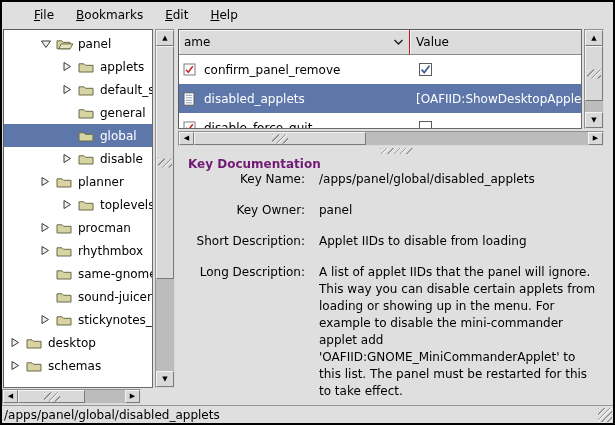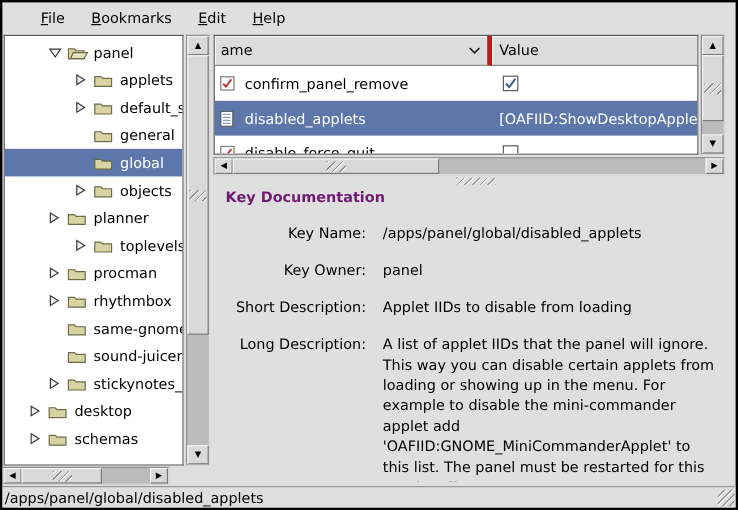--- a/index.html
+++ b/index.html
@@ -13,21 +13,21 @@
   .menubar{position:absolute;left:0;top:1px;width:611px;height:27px;display:flex;align-items:flex-start;padding-left:21px;box-sizing:border-box;}
   .menu-item{padding:0 11px;height:24px;display:flex;align-items:center;cursor:default;}
   .menu-label{display:block;}
   .menu-label::first-letter{text-decoration:underline;}
   
   .viewport{position:absolute;background:#fff;box-sizing:border-box;
     border:1px solid #6a6a6a;border-top-color:#5a5a5a;border-left-color:#5a5a5a;overflow:hidden;}
   
   .tree-viewport{left:1px;top:27px;width:150px;height:359px;padding-top:2px;}
   .tree-row{height:23px;display:flex;align-items:center;white-space:nowrap;}
-  .tree-row.lv0{padding-left:20px;}
+  .tree-row.lv0{padding-left:6px;}
   .tree-row.lv1{padding-left:36px;}
   .tree-row.lv2{padding-left:58px;}
   .tree-row.selected{background:var(--sel,#5e77ab);color:#fff;}
   .expander{width:16px;height:12px;display:inline-flex;align-items:center;flex:none;}
   .foldericon{width:19px;height:12px;display:inline-flex;align-items:center;flex:none;}
   .tree-label{margin-left:3px;}
   
   .scrollbar{position:absolute;background:#bcbcbc;box-sizing:border-box;
     border:1px solid #8f8f8f;border-bottom-color:#d9d9d9;border-right-color:#d9d9d9;}
   .sb-btn{position:absolute;background:#d9d9d9;box-sizing:border-box;
@@ -48,42 +48,42 @@
   .tree-hscroll{left:0;top:387px;width:139px;height:15px;}
   .tree-hscroll .sb-thumb{top:0;bottom:0;left:15px;width:67px;}
   .table-vscroll{left:582px;top:27px;width:20px;height:100px;}
   .table-vscroll .sb-thumb{left:0;right:0;top:16px;height:55px;}
   .table-hscroll{left:176px;top:129px;width:426px;height:15px;}
   .table-hscroll .sb-thumb{top:0;bottom:0;left:15px;width:172px;}
   
   .table-viewport{left:176px;top:27px;width:404px;height:100px;}
   .thead{display:flex;height:25px;background:#dcdcdc;box-sizing:border-box;}
   .th{box-sizing:border-box;display:flex;align-items:center;
-    border-right:4px solid #b91c1c;border-bottom:1px solid #8a8a8a;
+    border-right:1px solid #b91c1c;border-bottom:1px solid #8a8a8a;
     box-shadow:inset 1px 1px 0 #f5f5f5;background:#dcdcdc;}
   .th-name{width:231px;padding-left:5px;}
   .th-name .spacer{flex:1;}
   .th-name svg{margin-right:5px;}
   .th-value{flex:1;padding-left:6px;border-right:none;}
   .trow{height:29px;display:flex;align-items:center;}
   .trow.selected{background:var(--sel,#5e77ab);color:#fff;}
   .cell-name{width:231px;box-sizing:border-box;display:flex;align-items:center;padding-left:4px;flex:none;}
   .cell-name .keyicon{width:17px;display:inline-flex;align-items:center;flex:none;}
   .cell-name .row-label{margin-left:4px;white-space:nowrap;}
   .cell-value{flex:1;display:flex;align-items:center;padding-left:6px;box-sizing:border-box;white-space:nowrap;}
   .checkbox{width:13px;height:13px;background:#fff;border:1px solid #5c5c5c;box-sizing:border-box;
     display:inline-flex;align-items:center;justify-content:center;margin-left:3px;}
   
   .splitter-grip{position:absolute;left:378px;top:146px;width:33px;height:6px;
     background:repeating-linear-gradient(135deg,#9a9a9a 0 1px,#efefef 1px 2px,transparent 2px 4.5px);}
   
   .doc-area{position:absolute;left:180px;top:151px;width:420px;height:248px;overflow:hidden;}
   .doc-title{font-weight:bold;margin:4px 0 0 6px;color:#701a75;}
   .doc-fields{display:grid;grid-template-columns:123px auto;column-gap:7px;row-gap:4px;
-    margin-top:15px;line-height:17px;gap:14px;}
+    margin-top:0;line-height:17px;gap:14px;}
   .doc-label{text-align:right;white-space:nowrap;}
   .doc-value{max-width:282px;}
   
   .statusbar{position:absolute;left:0;right:0;bottom:0;height:18px;box-sizing:border-box;
     border-top:1px solid #979797;background:#dfdfdf;padding:1px 0 0 2px;line-height:16px;}
   .resize-grip{position:absolute;right:1px;bottom:1px;width:14px;height:14px;
     background:repeating-linear-gradient(135deg,#9a9a9a 0 1px,#f0f0f0 1px 2px,transparent 2px 4px);}
 </style>
 </head>
 <body>
@@ -168,21 +168,21 @@
         <span class="expander">
           <svg width="11" height="11" viewBox="0 0 11 11">
             <polygon points="2,1.5 8.5,5.5 2,9.5" fill="#f0f0ee" stroke="#3a3a3a" stroke-width="1"></polygon>
           </svg>
         </span>
         <span class="foldericon">
           <svg width="16" height="12" viewBox="0 0 16 12">
             <path d="M1 2.8 L6 2.8 L7.5 4.3 L15 4.3 L15 11 L1 11 Z" fill="#d8d3a2" stroke="#6b6b47" stroke-width="1"></path>
           </svg>
         </span>
-        <span class="tree-label">objects</span>
+        <span class="tree-label">disable</span>
       </div>
       <div class="tree-row lv1">
         <span class="expander">
           <svg width="11" height="11" viewBox="0 0 11 11">
             <polygon points="2,1.5 8.5,5.5 2,9.5" fill="#f0f0ee" stroke="#3a3a3a" stroke-width="1"></polygon>
           </svg>
         </span>
         <span class="foldericon">
           <svg width="16" height="12" viewBox="0 0 16 12">
             <path d="M1 2.8 L6 2.8 L7.5 4.3 L15 4.3 L15 11 L1 11 Z" fill="#d8d3a2" stroke="#6b6b47" stroke-width="1"></path>

